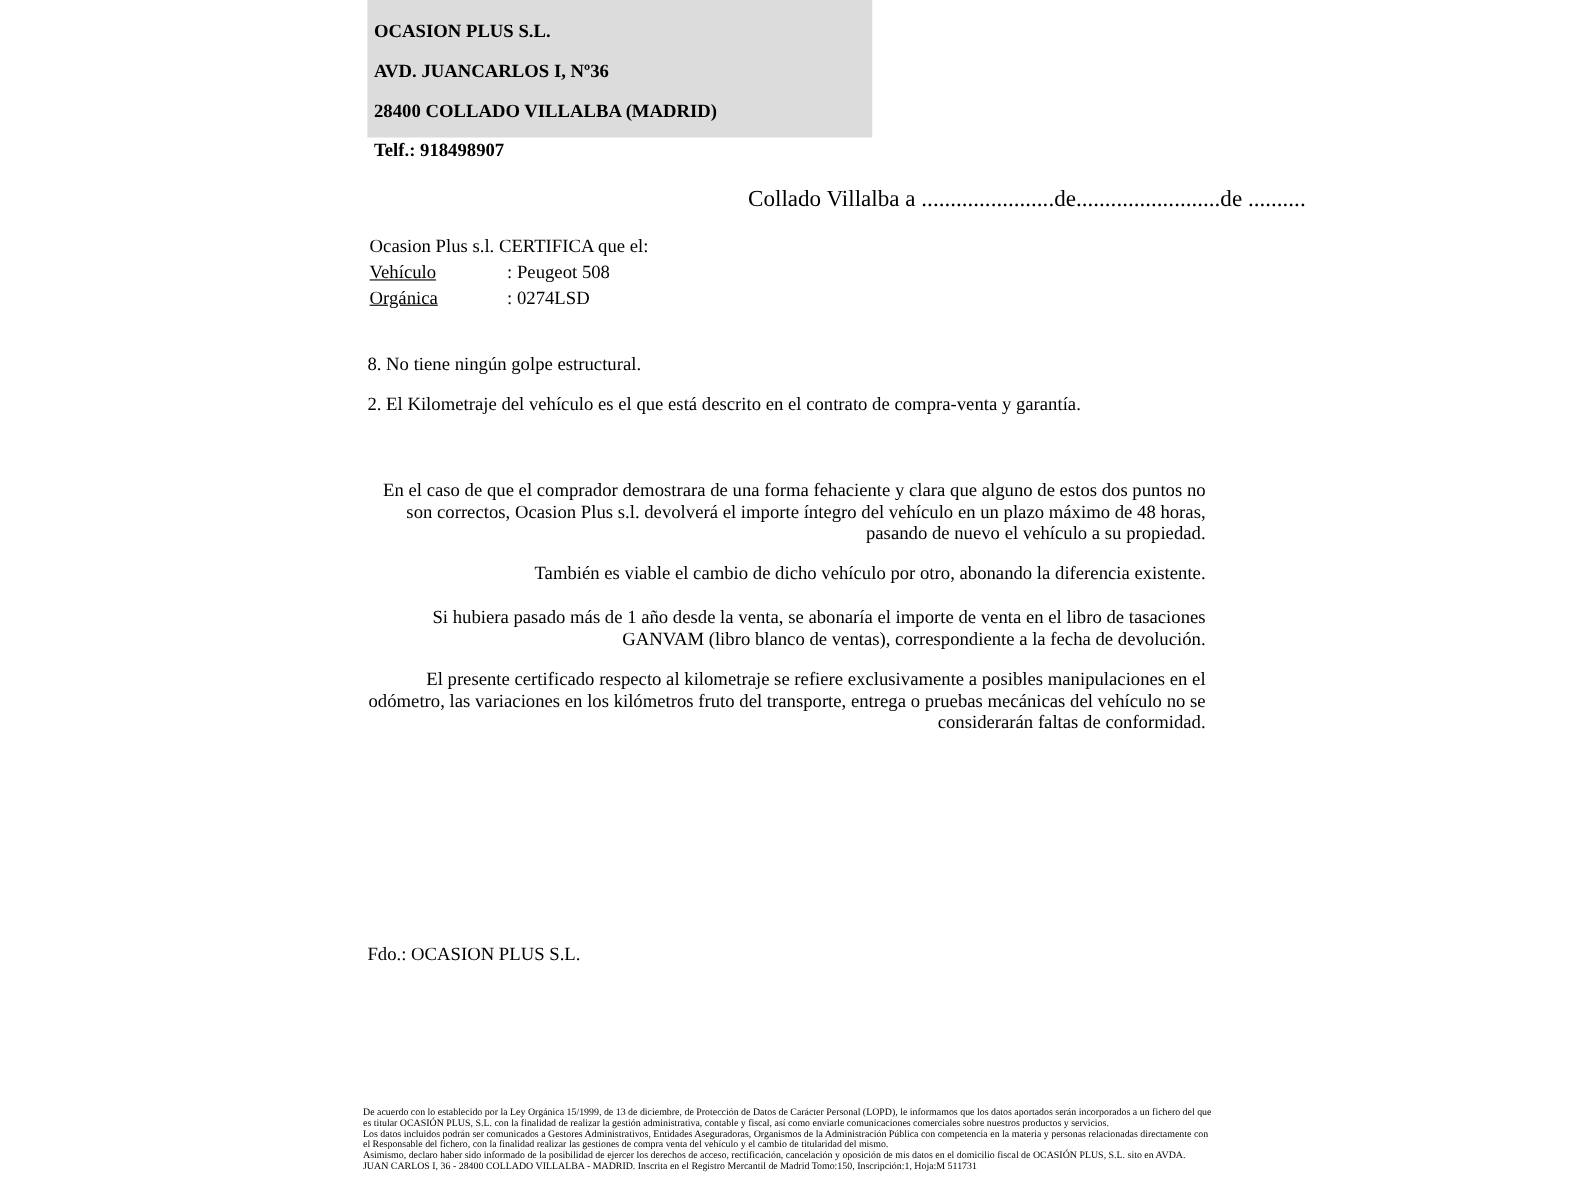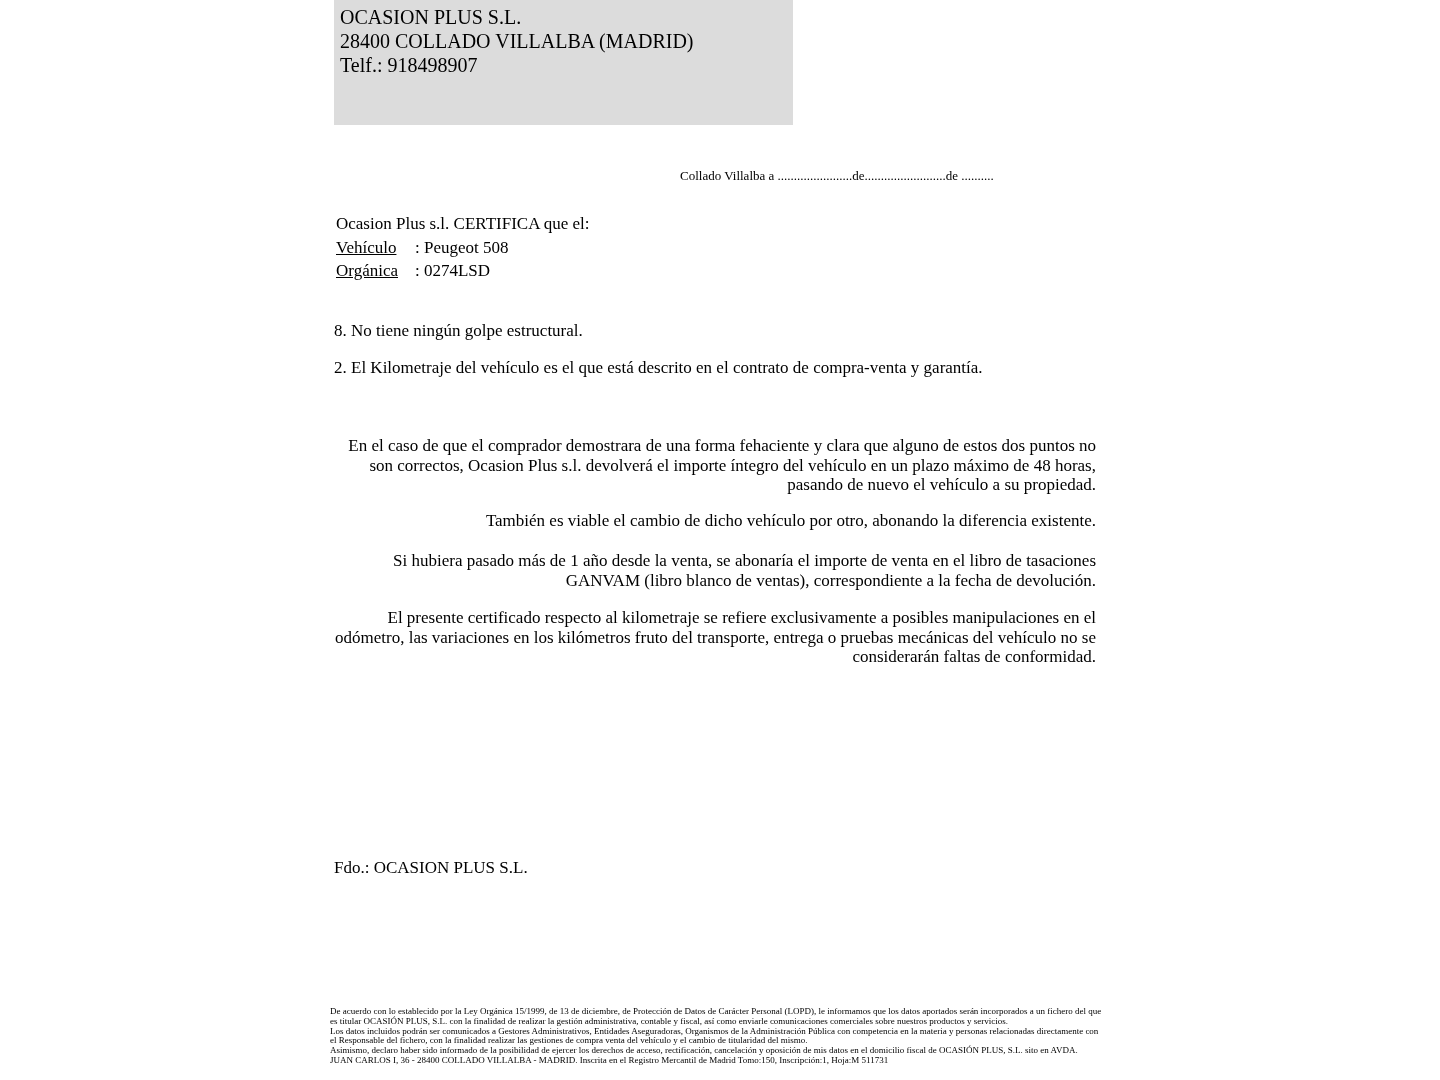--- a/index.html
+++ b/index.html
@@ -16,41 +16,42 @@
   .header-box {
     position: absolute;
     left: 334px;
     top: 0px;
     width: 459px;
     height: 125px;
     background: #dcdcdc;
     padding: 5px 6px;
   }
   .header-box .hline {
-    font-size: 20px;
-    font-weight: normal;
+    font-size: 17px;
+    font-weight: bold;
     line-height: 24px;
     white-space: nowrap;
+    margin-top: 12px;
   }
   .date-line {
     position: absolute;
     left: 680px;
     top: 168px;
-    font-size: 13px;
+    font-size: 21px;
     white-space: nowrap;
     text-align: center;
   }
   .certify-block {
     position: absolute;
     left: 336px;
     top: 212px;
     font-size: 17px;
     line-height: 23.5px;
   }
-  .field-row { display: flex; }
+  .field-row { display: flex; gap: 46px; }
   .field-label {
     text-decoration: underline;
     width: 79px;
     display: inline-block;
   }
   .field-value { display: inline-block; }
   .clause {
     position: absolute;
     left: 334px;
     width: 770px;
@@ -87,20 +88,21 @@
   }
   .legal p { margin: 0; }
 </style>
 </head>
 <body>
 
 <div class="page">
 
   <div class="header-box">
     <div class="hline">OCASION PLUS S.L.</div>
+    <div class="hline">AVD. JUANCARLOS I, Nº36</div>
     <div class="hline">28400 COLLADO VILLALBA (MADRID)</div>
     <div class="hline">Telf.: 918498907</div>
   </div>
 
   <div class="date-line">Collado Villalba a .......................de.........................de ..........</div>
 
   <div class="certify-block">
     <div>Ocasion Plus s.l. CERTIFICA que el:</div>
     <div class="field-row">
       <span class="field-label">Vehículo</span>

